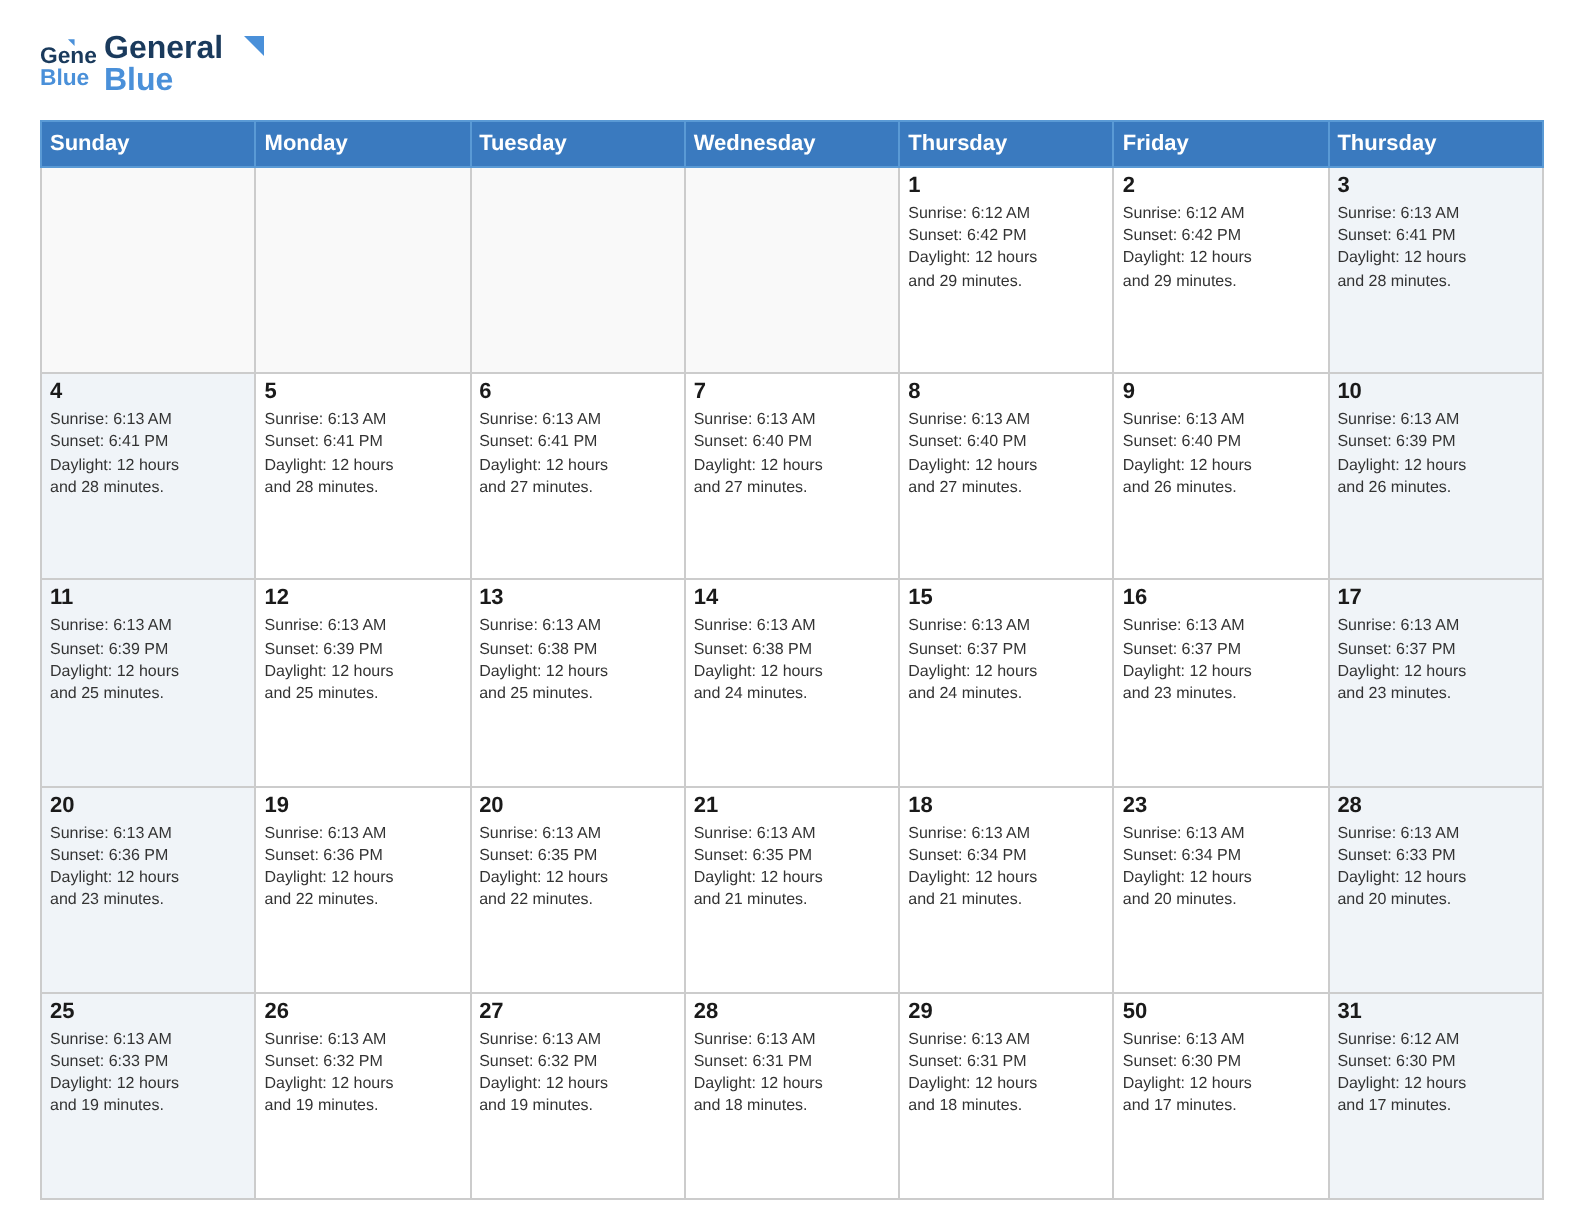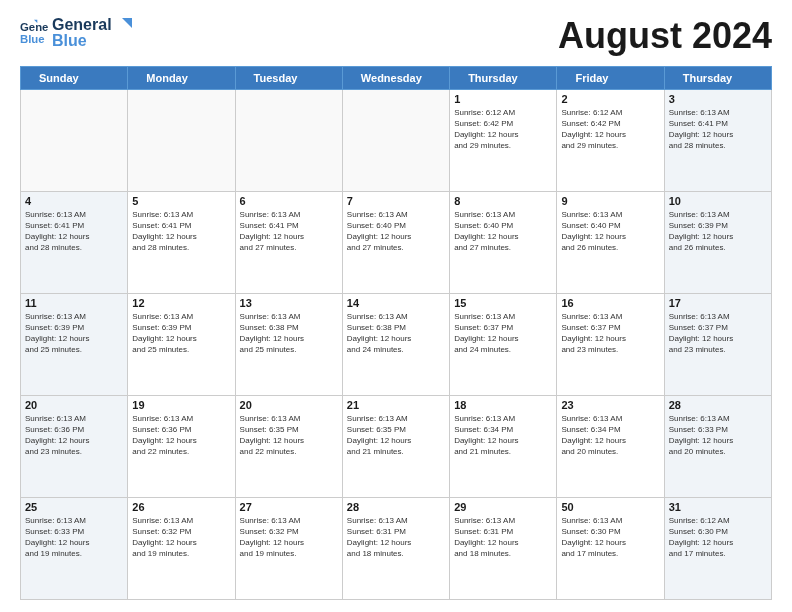--- a/index.html
+++ b/index.html
@@ -50,21 +50,21 @@
       border: 1px solid #ccc;
       border-collapse: collapse;
       width: 100%;
       table-layout: fixed;
     }
     .calendar th {
       background-color: #3a7abf;
       color: #fff;
       font-size: 11px;
       font-weight: bold;
-      padding: 5px 18px;
+      padding: 5px 4px;
       text-align: left;
       border: 1px solid #5a9ad5;
     }
     .calendar td {
       vertical-align: top;
       border: 1px solid #ccc;
       padding: 3px 4px;
       font-size: 8.5px;
       color: #222;
       background: #fff;
@@ -103,21 +103,20 @@
         <div style="display:flex;align-items:center;gap:2px;">
           <span style="font-size:16px;font-weight:bold;color:#1a3a5c;">General</span>
           <svg width="18" height="14" viewBox="0 0 18 14">
             <polygon points="8,0 18,0 18,10" fill="#4a90d9"></polygon>
           </svg>
         </div>
         <div style="font-size:16px;font-weight:bold;color:#4a90d9;margin-top:-2px;">Blue</div>
       </div>
     </div>
     <div class="title-area">
-      <div class="month-title">August 2024</div>
     </div>
   </div>
 
   <table class="calendar">
     <thead>
       <tr>
         <th>Sunday</th>
         <th>Monday</th>
         <th>Tuesday</th>
         <th>Wednesday</th>

